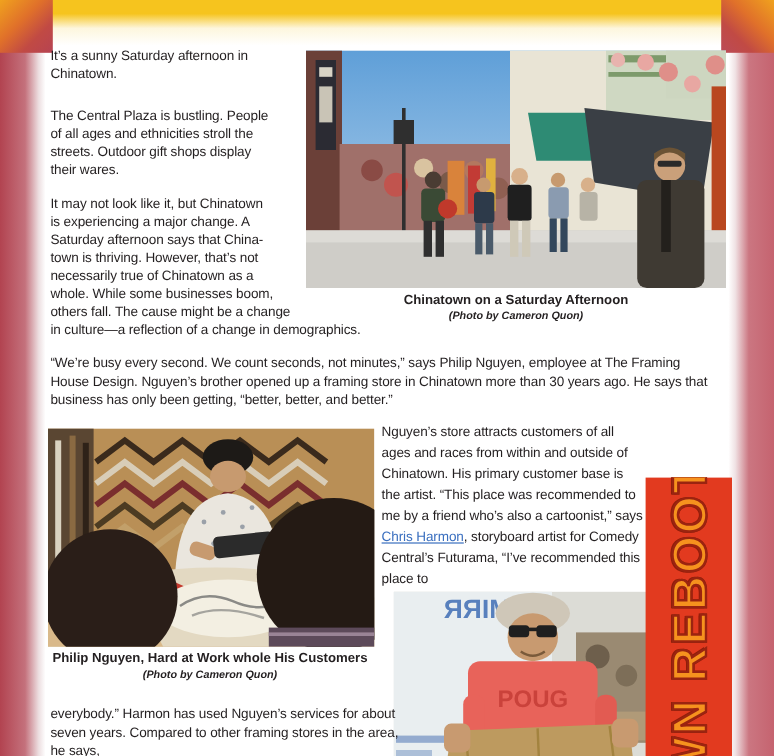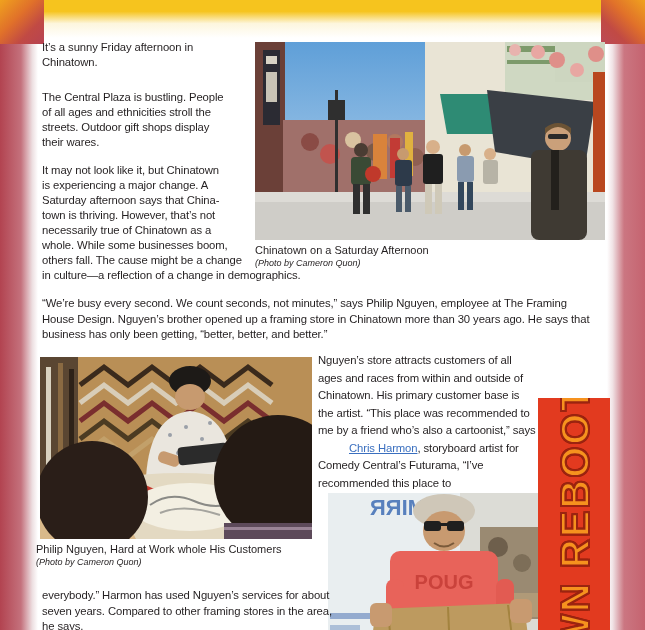--- a/index.html
+++ b/index.html
@@ -22,26 +22,26 @@
     background:linear-gradient(225deg,#f0a21e 0%,#e0702a 40%,#c14a44 70%,#bb4b58 100%);}
   
   .txt{position:absolute;z-index:3;font-size:11.3px;line-height:15px;letter-spacing:-0.1px;}
   .pre{white-space:pre-line;}
   .p1{left:42px;top:40px;width:235px;}
   .p2{left:42px;top:90px;width:235px;}
   .p3{left:42px;top:163px;width:440px;}
   .pquote{left:42px;top:296px;width:586px;line-height:15.6px;}
   .rightcol{left:318px;top:352px;width:218px;line-height:17.5px;}
   .closing{left:42px;top:588px;width:298px;line-height:15.6px;}
-  .caption{position:absolute;z-index:3;font-weight:normal;}
+  .caption{position:absolute;z-index:3;text-align:center;font-weight:bold;}
   .cap-title{font-size:11px;line-height:13px;}
   .cap-credit{font-size:9px;line-height:12px;font-style:italic;}
   .cap1{left:255px;top:244px;width:350px;}
   .cap2{left:36px;top:543px;width:278px;}
-  a.person-link{color:#3a6fbf;text-decoration:underline;cursor:pointer;margin-left:31px;}
+  a.person-link{color:#3a6fbf;text-decoration:underline;cursor:pointer;}
   
   .photo{position:absolute;z-index:3;display:block;}
   .photo1{left:255px;top:42px;}
   .photo2{left:40px;top:357px;}
   .photo3{left:328px;top:493px;}
   
   .reboot-box{position:absolute;left:538px;top:398px;width:72px;height:233px;
     background:#e23a1f;z-index:4;overflow:hidden;}
   .reboot-text{position:absolute;left:15px;top:254px;transform:rotate(-90deg);
     transform-origin:0 0;white-space:nowrap;
@@ -54,21 +54,21 @@
 <body>
 
 <div class="canvas">
 
   <div class="band-top"></div>
   <div class="border-left"></div>
   <div class="border-right"></div>
   <div class="corner-tl"></div>
   <div class="corner-tr"></div>
 
-  <div class="txt pre p1">It’s a sunny Friday afternoon in
+  <div class="txt pre p1">It’s a sunny Saturday afternoon in
 Chinatown.</div>
   <div class="txt pre p3">It may not look like it, but Chinatown
 is experiencing a major change. A
 Saturday afternoon says that China-
 town is thriving. However, that’s not
 necessarily true of Chinatown as a
 whole. While some businesses boom,
 others fall. The cause might be a change
 in culture—a reflection of a change in demographics.</div>
   <div class="txt pre p2">The Central Plaza is bustling. People

